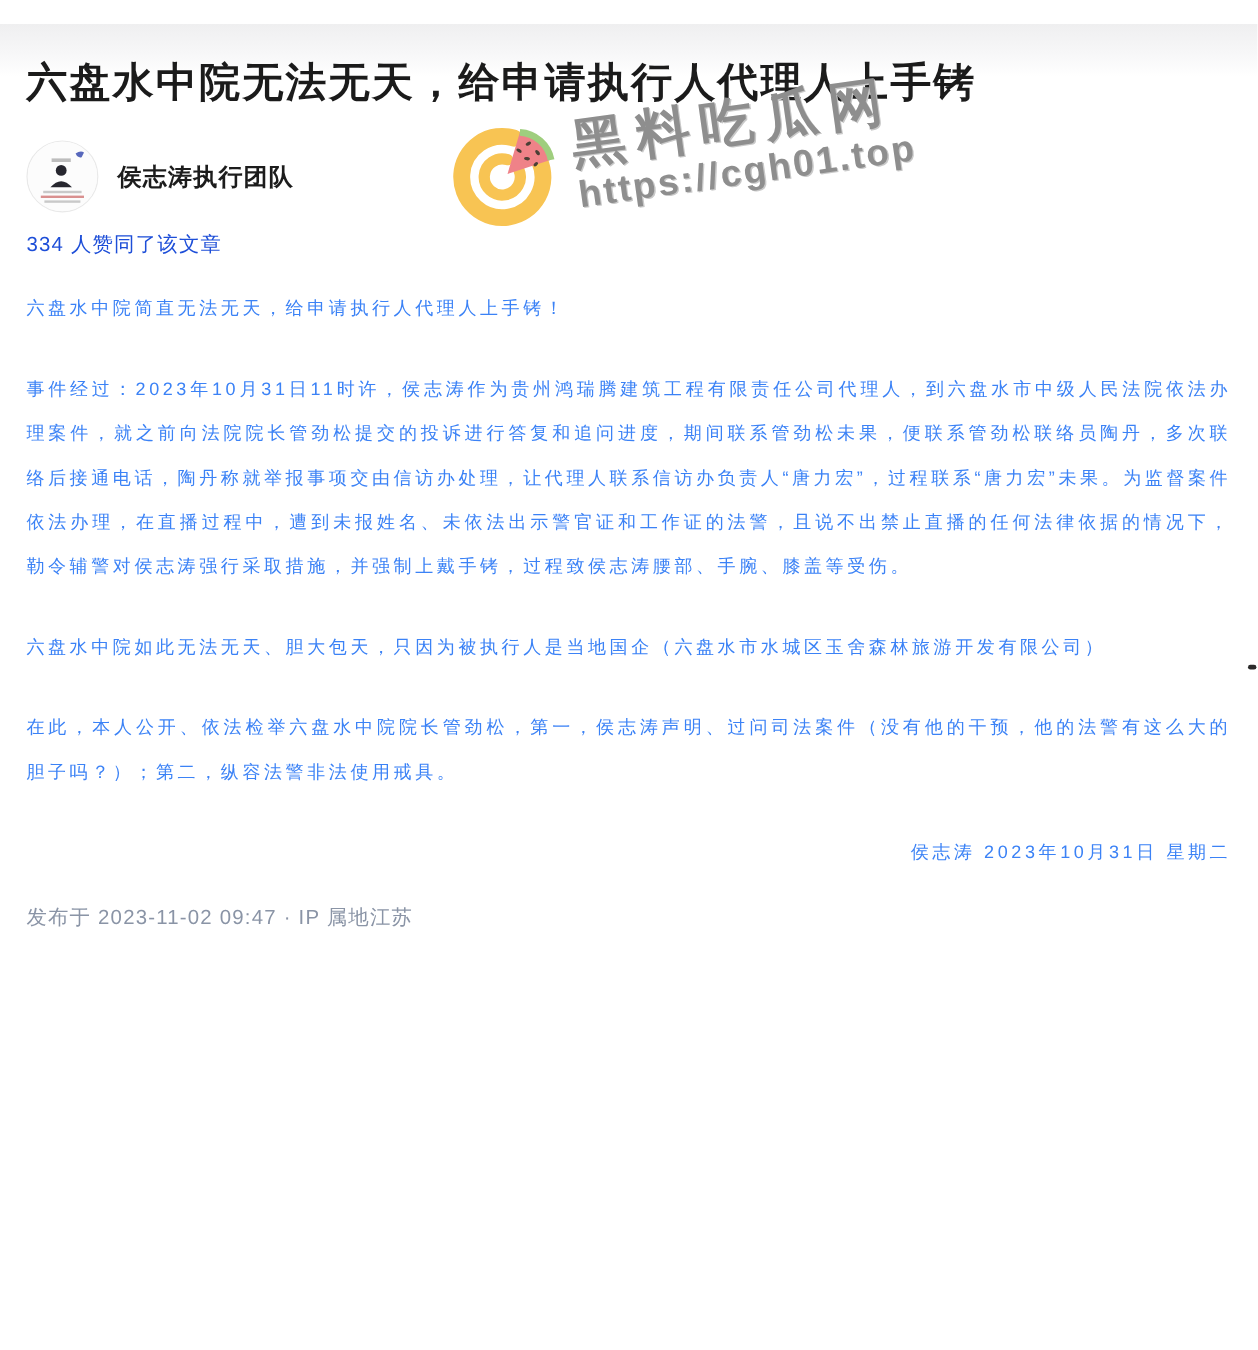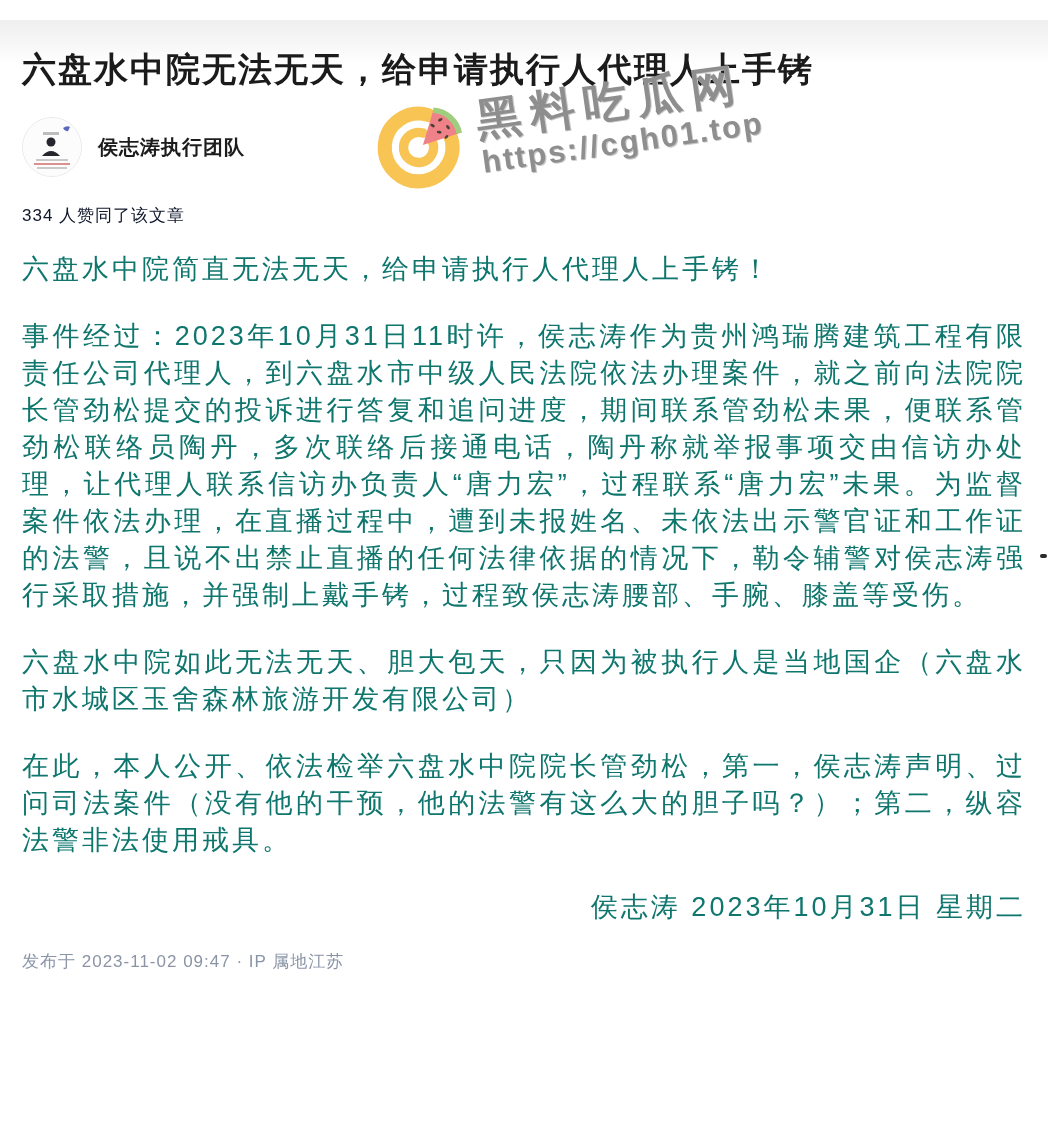--- a/index.html
+++ b/index.html
@@ -56,34 +56,34 @@
   }
   .author-name {
     margin-left: 16px;
     font-size: 20px;
     font-weight: 700;
     color: #1c1c1c;
     letter-spacing: 1px;
     cursor: pointer;
   }
   .vote-line {
-    margin-top: 27px;
+    margin-top: 15px;
     font-size: 17px;
-    color: #0f172a;
+    color: #1d4ed8;
     letter-spacing: 1px;
   }
   .article {
     margin-top: 24px;
   }
   .article p {
     margin: 0 0 30px 0;
-    font-size: 27px;
+    font-size: 15px;
     line-height: 37px;
     letter-spacing: 3px;
-    color: #0f766e;
+    color: #3b82f6;
     text-align: justify;
   }
   .article p.signature {
     margin-bottom: 0;
     text-align: right;
   }
   .publish-line {
     margin-top: 24px;
     font-size: 17px;
     color: #8a94a6;

